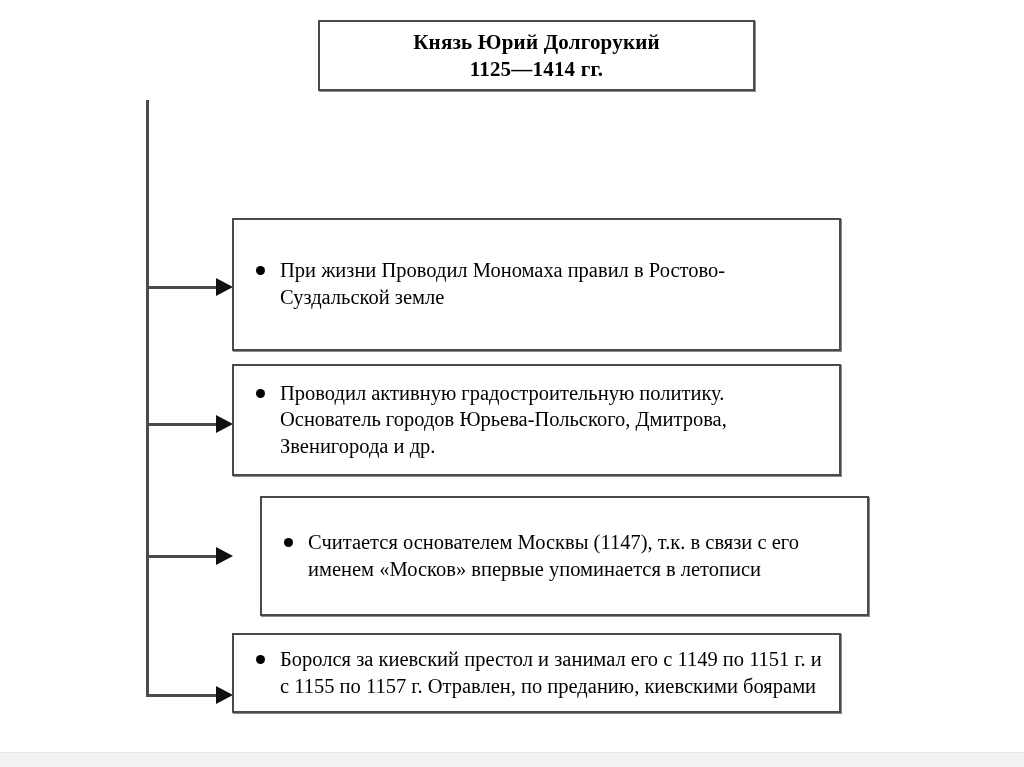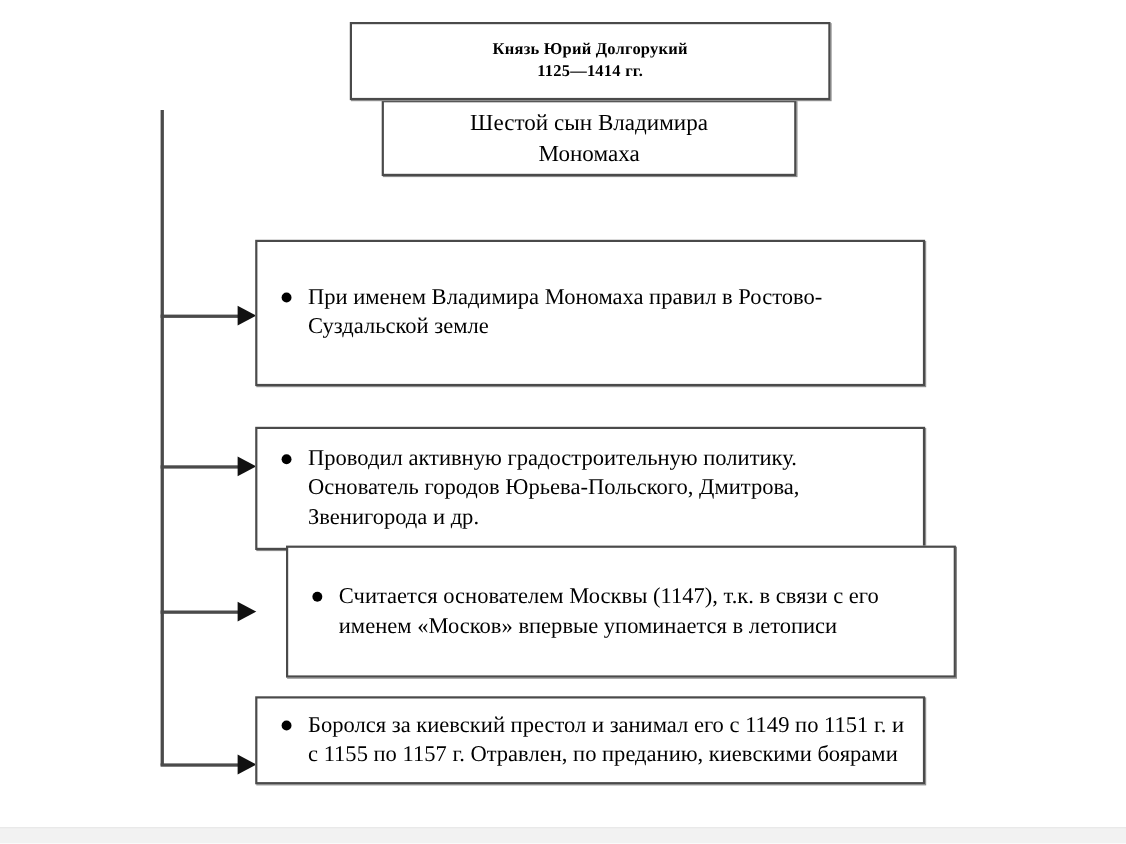--- a/index.html
+++ b/index.html
@@ -48,21 +48,21 @@
   }
   .title-box {
     left: 318px;
     top: 20px;
     width: 437px;
     height: 71px;
     z-index: 3;
   }
   .title-box .lines {
     font-weight: bold;
-    font-size: 15px;
+    font-size: 21px;
     line-height: 1.28;
     color: #000;
     letter-spacing: 0.2px;
   }
   .subtitle-box {
     left: 347px;
     top: 91px;
     width: 377px;
     height: 69px;
     z-index: 2;
@@ -77,21 +77,21 @@
   
   .content-box {
     left: 232px;
     width: 609px;
     padding: 10px 14px 10px 12px;
     display: flex;
     flex-direction: column;
     justify-content: center;
   }
   .content-box.b1 { top: 218px;  height: 133px; }
-  .content-box.b2 { top: 388px;  height: 112px; }
+  .content-box.b2 { top: 364px;  height: 112px; }
   .content-box.b3 { top: 496px;  height: 120px; margin-left: 28px; }
   .content-box.b4 { top: 633px;  height: 80px; }
 
   ul.bullets {
     list-style: none;
     margin: 0;
     padding: 0;
   }
   ul.bullets li {
     position: relative;
@@ -151,46 +151,40 @@
 
 <div id="canvas">
 
   <div class="box header-box title-box">
     <div class="lines">
       <div>Князь Юрий Долгорукий</div>
       <div>1125—1414 гг.</div>
     </div>
   </div>
 
-  <div class="box header-box subtitle-box">
-    <div class="lines">
-      <div>Шестой сын Владимира</div>
-      <div>Мономаха</div>
-    </div>
-  </div>
 
   <div class="trunk"></div>
 
   <div class="branch a1"></div>
   <div class="arrowhead a1"></div>
 
   <div class="branch a2"></div>
   <div class="arrowhead a2"></div>
 
   <div class="branch a3"></div>
   <div class="arrowhead a3"></div>
 
   <div class="branch a4"></div>
   <div class="arrowhead a4"></div>
 
   <div class="box content-box b1">
     <ul class="bullets">
       <li>
         <span class="dot"></span>
-        <span>При именем Владимира Мономаха правил в Ростово-Суздальской земле</span>
+        <span>При жизни Проводил Мономаха правил в Ростово-Суздальской земле</span>
       </li>
     </ul>
   </div>
 
   <div class="box content-box b2">
     <ul class="bullets">
       <li>
         <span class="dot"></span>
         <span>Проводил активную градостроительную политику. Основатель городов Юрьева-Польского, Дмитрова, Звенигорода и др.</span>
       </li>

